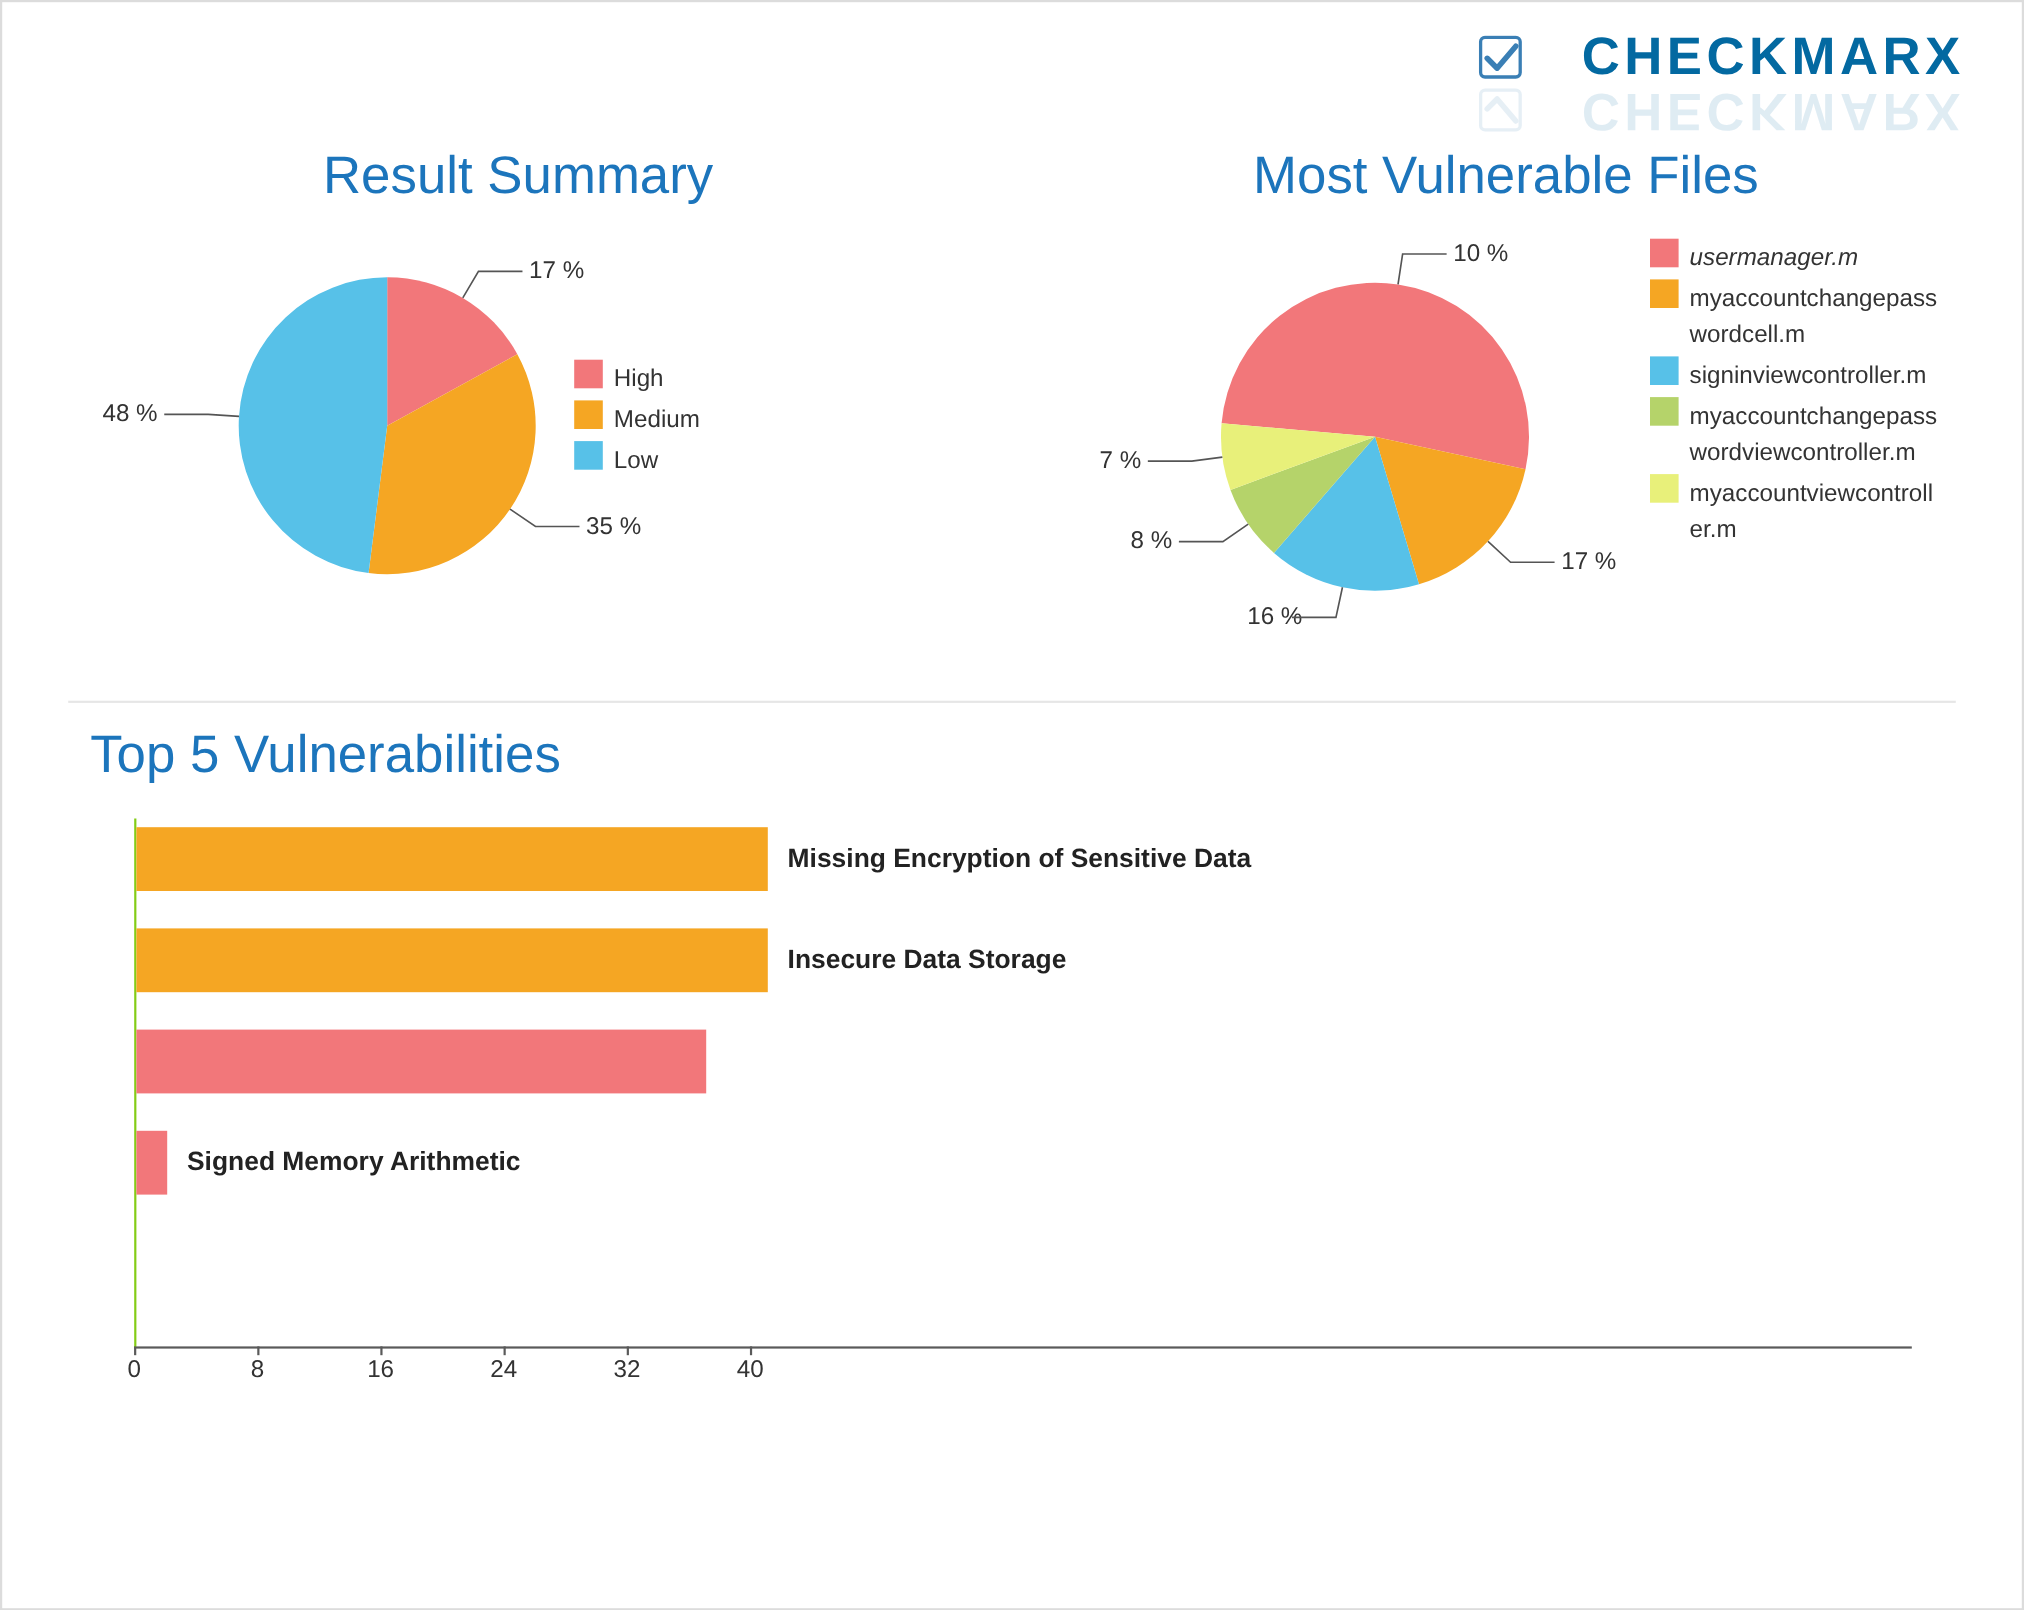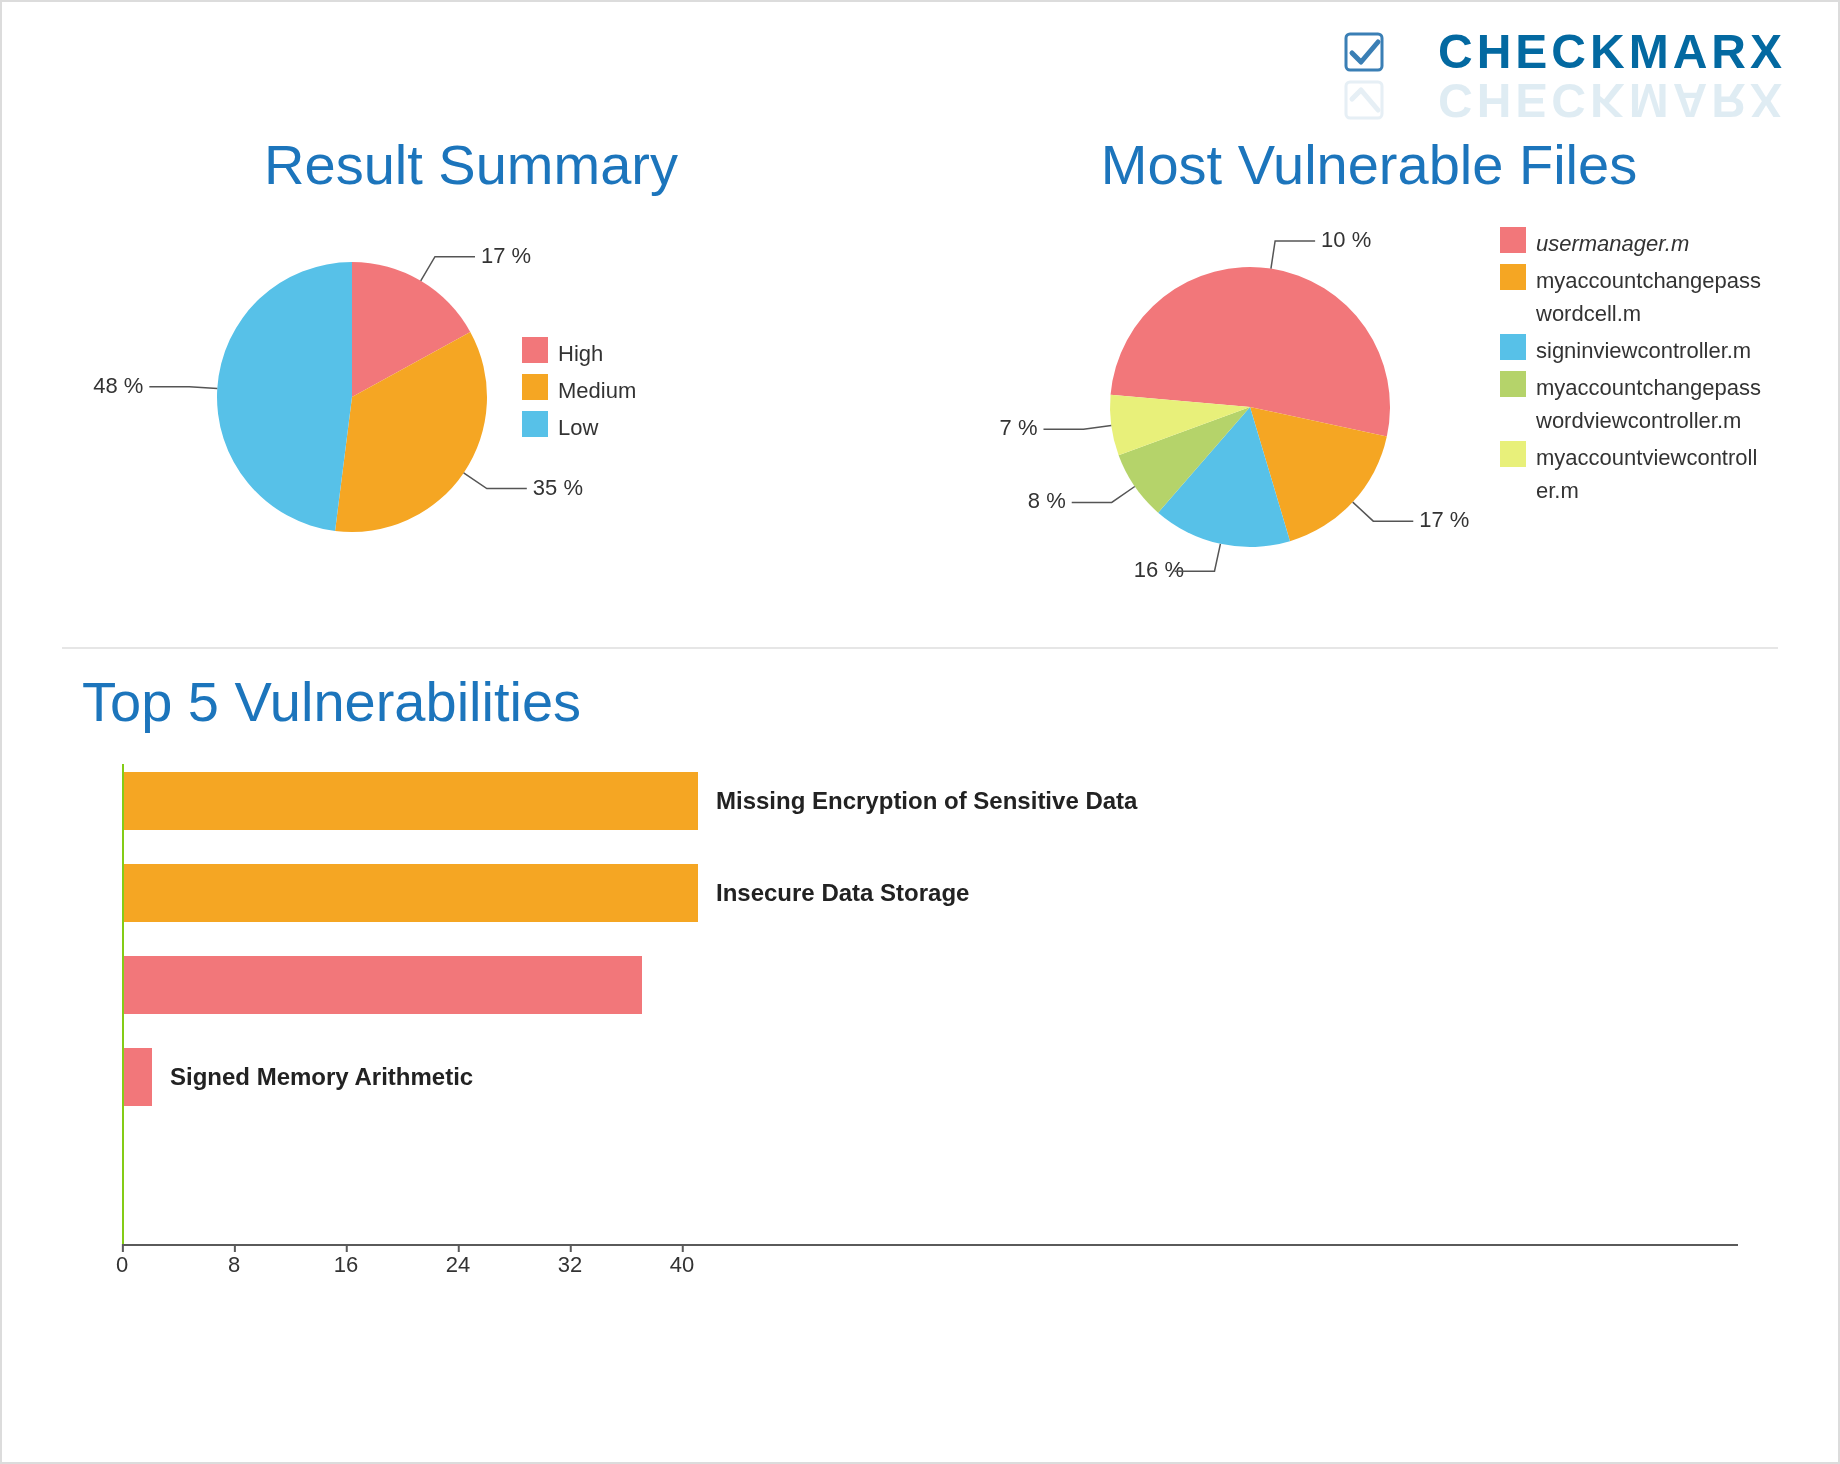--- a/index.html
+++ b/index.html
@@ -43,21 +43,21 @@
     opacity: .12;
     margin-top: -6px;
   }
   .logo-icon {
     width: 40px;
     height: 40px;
   }
   
   .section-title {
     font-family: Verdana, Geneva, sans-serif;
-    font-size: 56px;
+    font-size: 48px;
     color: #1c75bc;
     text-align: center;
     font-weight: 400;
   }
   .section-title.left {
     text-align: left;
   }
   
   .charts-row {
     display: flex;

